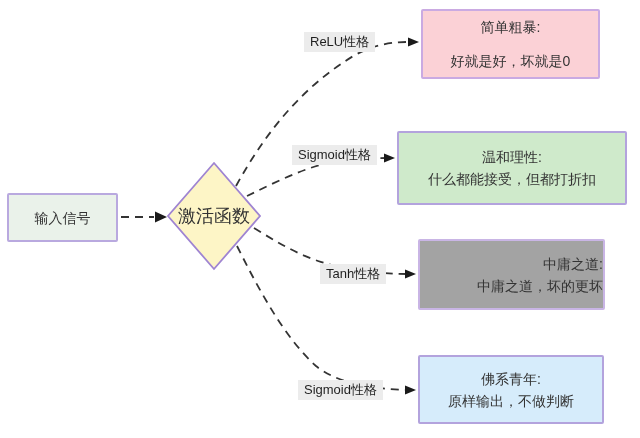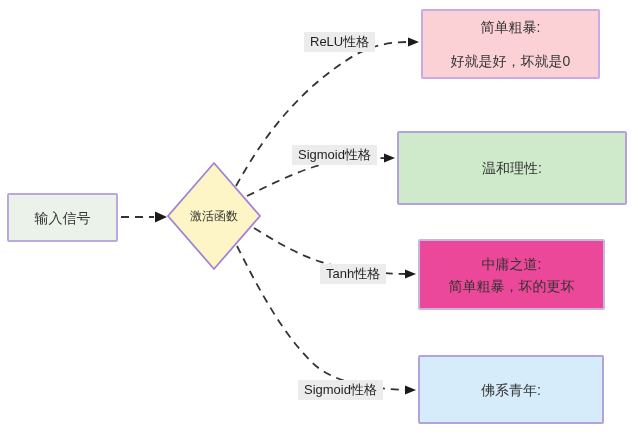--- a/index.html
+++ b/index.html
@@ -10,21 +10,21 @@
         display:flex;flex-direction:column;align-items:center;justify-content:center;
         text-align:center;color:#333;font-size:14px;line-height:22px;}
   .node .title{white-space:nowrap;}
   .node .desc{white-space:nowrap;}
   .input-node{left:7px;top:193px;width:111px;height:49px;}
   .box-relu{left:421px;top:9px;width:179px;height:70px;}
   .box-sigmoid{left:397px;top:123px;width:230px;height:74px;margin-top:8px;}
   .box-tanh{left:418px;top:239px;width:187px;height:71px;}
   .box-linear{left:418px;top:355px;width:186px;height:69px;text-align:right;}
   .diamond-text{position:absolute;left:168px;top:162px;width:92px;height:108px;
-        display:flex;align-items:center;justify-content:center;color:#333;font-size:12px;}
+        display:flex;align-items:center;justify-content:center;color:#333;font-size:18px;}
   .edge-label{position:absolute;background:#ececec;color:#1f1f1f;font-size:13px;
         padding:1px 6px;white-space:nowrap;}
   .lbl-relu{left:304px;top:32px;}
   .lbl-sigmoid{left:292px;top:145px;}
   .lbl-tanh{left:320px;top:264px;}
   .lbl-linear{left:298px;top:380px;}
   .edge{fill:none;stroke:#333;stroke-width:1.8;stroke-dasharray:8 6;}
   .arrowhead{fill:#1a1a1a;stroke:none;}
 </style>
 </head>
@@ -65,24 +65,26 @@
   <div class="edge-label lbl-tanh">Tanh性格</div>
   <div class="edge-label lbl-linear">Sigmoid性格</div>
 
   <div class="node box-relu" style="background-color: rgb(251, 209, 214); border-color: rgb(202, 170, 226); gap: 12px;">
     <div class="title">简单粗暴:</div>
     <div class="desc">好就是好，坏就是0</div>
   </div>
 
   <div class="node box-sigmoid" style="background-color: rgb(207, 234, 203); border-color: rgb(179, 163, 221);">
     <div class="title">温和理性:</div>
+    <div class="desc">什么都能接受，但都打折扣</div>
   </div>
 
-  <div class="node box-tanh" style="background-color: #ec4899; border-color: rgb(201, 181, 229);">
+  <div class="node box-tanh" style="background-color: #a3a3a3; border-color: rgb(201, 181, 229); align-items: flex-end;">
     <div class="title">中庸之道:</div>
-    <div class="desc">简单粗暴，坏的更坏</div>
+    <div class="desc">中庸之道，坏的更坏</div>
   </div>
 
   <div class="node box-linear" style="background-color: rgb(214, 236, 251); border-color: rgb(179, 163, 221);">
     <div class="title">佛系青年:</div>
+    <div class="desc">原样输出，不做判断</div>
   </div>
 
 </div>
 
 </body></html>

